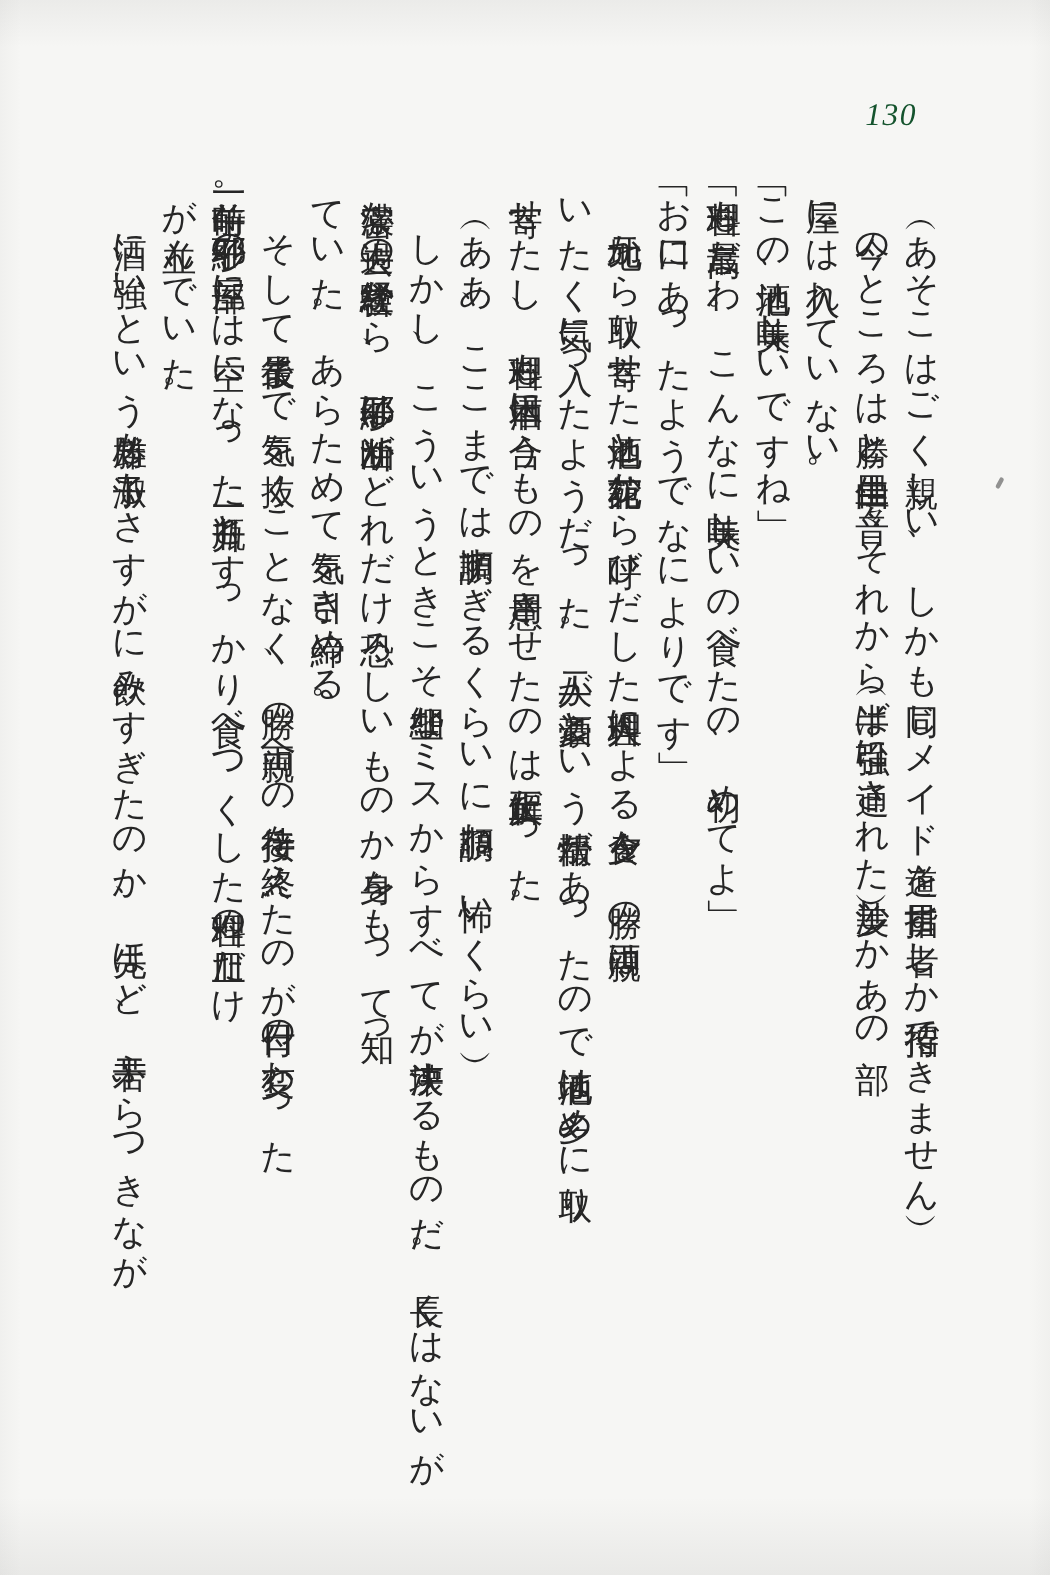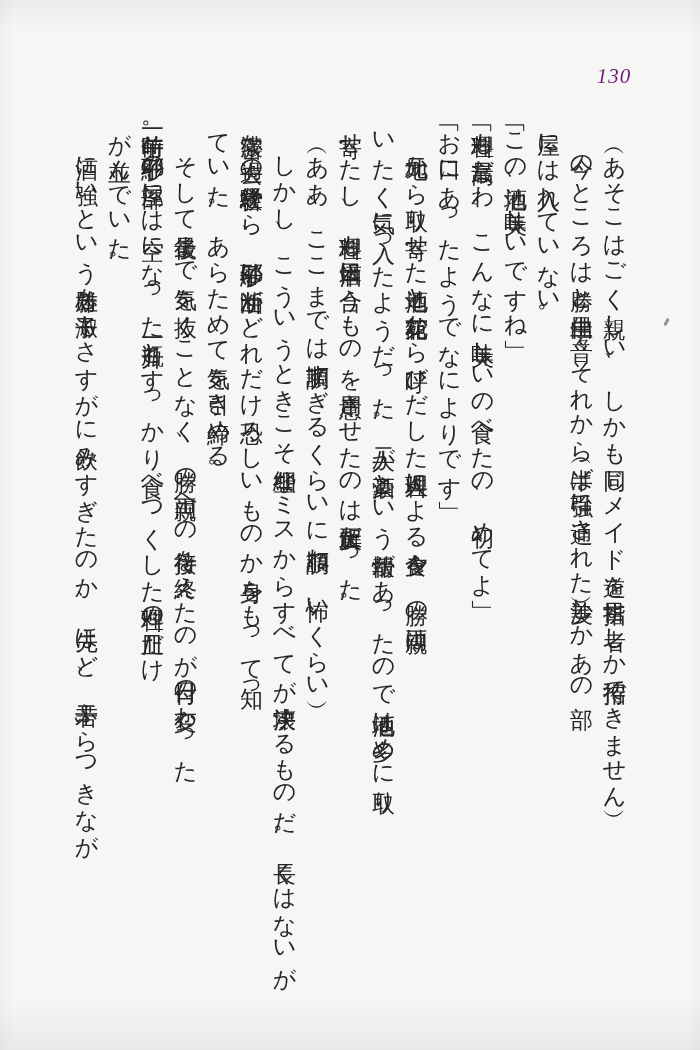--- a/index.html
+++ b/index.html
@@ -27,27 +27,27 @@
         rgba(60,60,60,0.07) 100%),
       linear-gradient(to right,
         rgba(60,60,60,0.03) 0%,
         rgba(60,60,60,0.00) 2%,
         rgba(60,60,60,0.00) 98%,
         rgba(60,60,60,0.03) 100%);
   }
   .page-number {
     position: absolute;
     top: 64px;
-    left: 594px;
+    left: 574px;
     width: 40px;
     text-align: center;
     font-style: italic;
     font-size: 21px;
     letter-spacing: 1px;
-    color: #701a75;
+    color: #14532d;
   }
   .text-block {
     position: absolute;
     top: 117px;
     right: 69px;
     width: 562px;
     height: 857px;
     writing-mode: vertical-rl;
     text-orientation: mixed;
     font-size: 23px;

